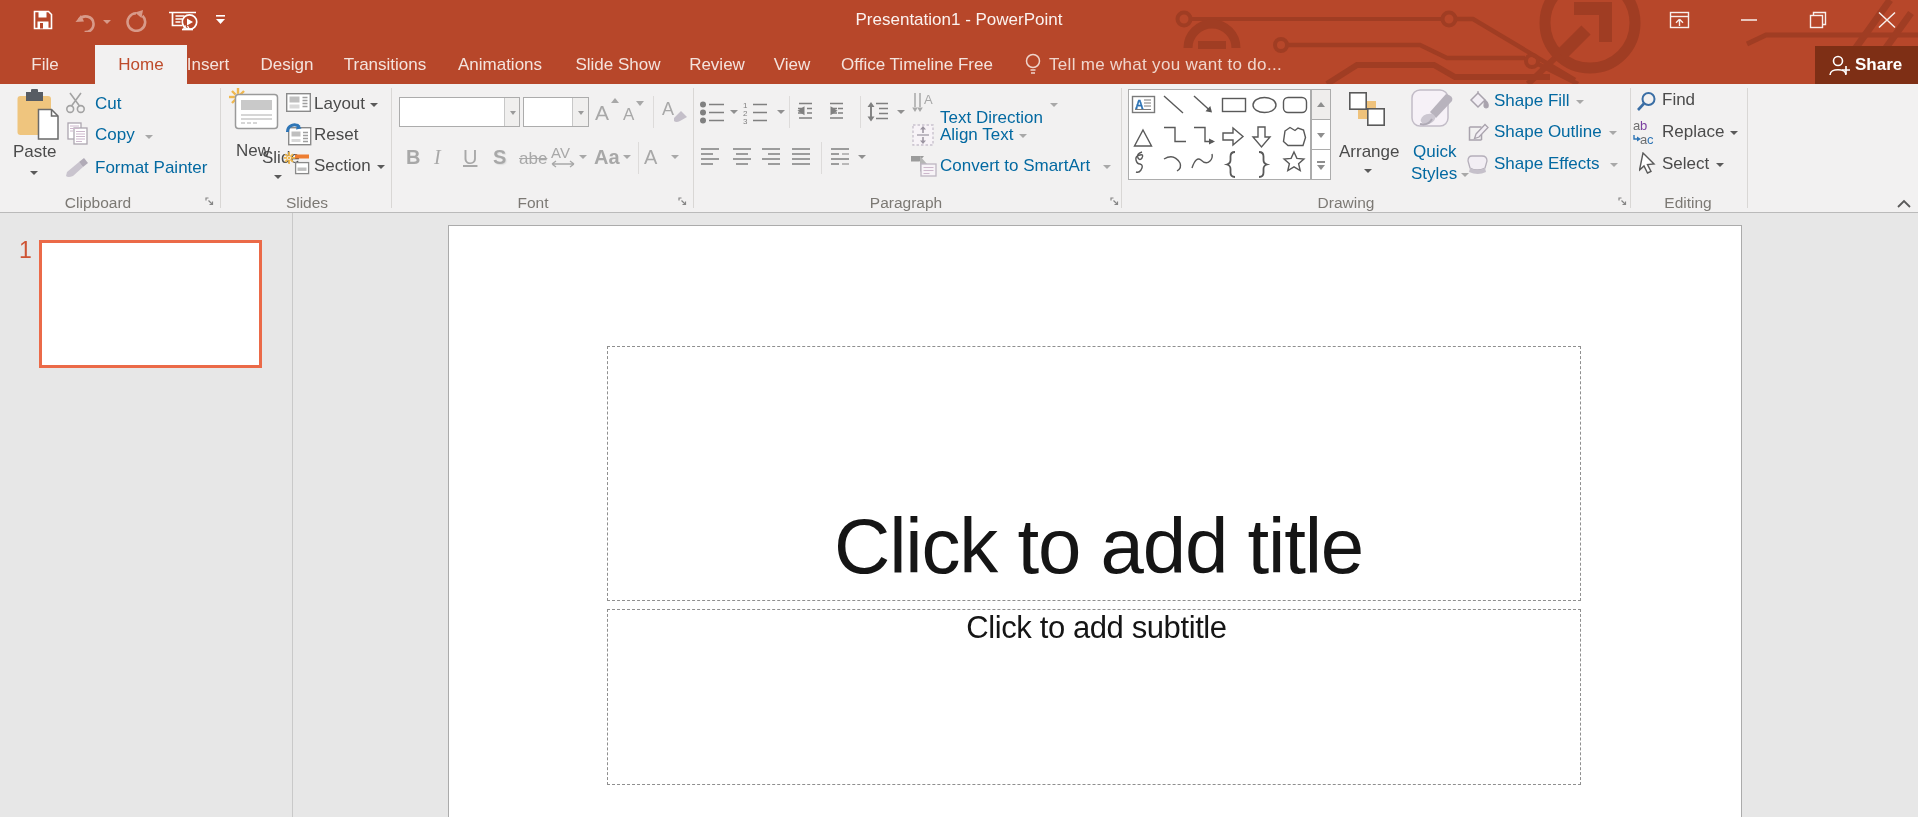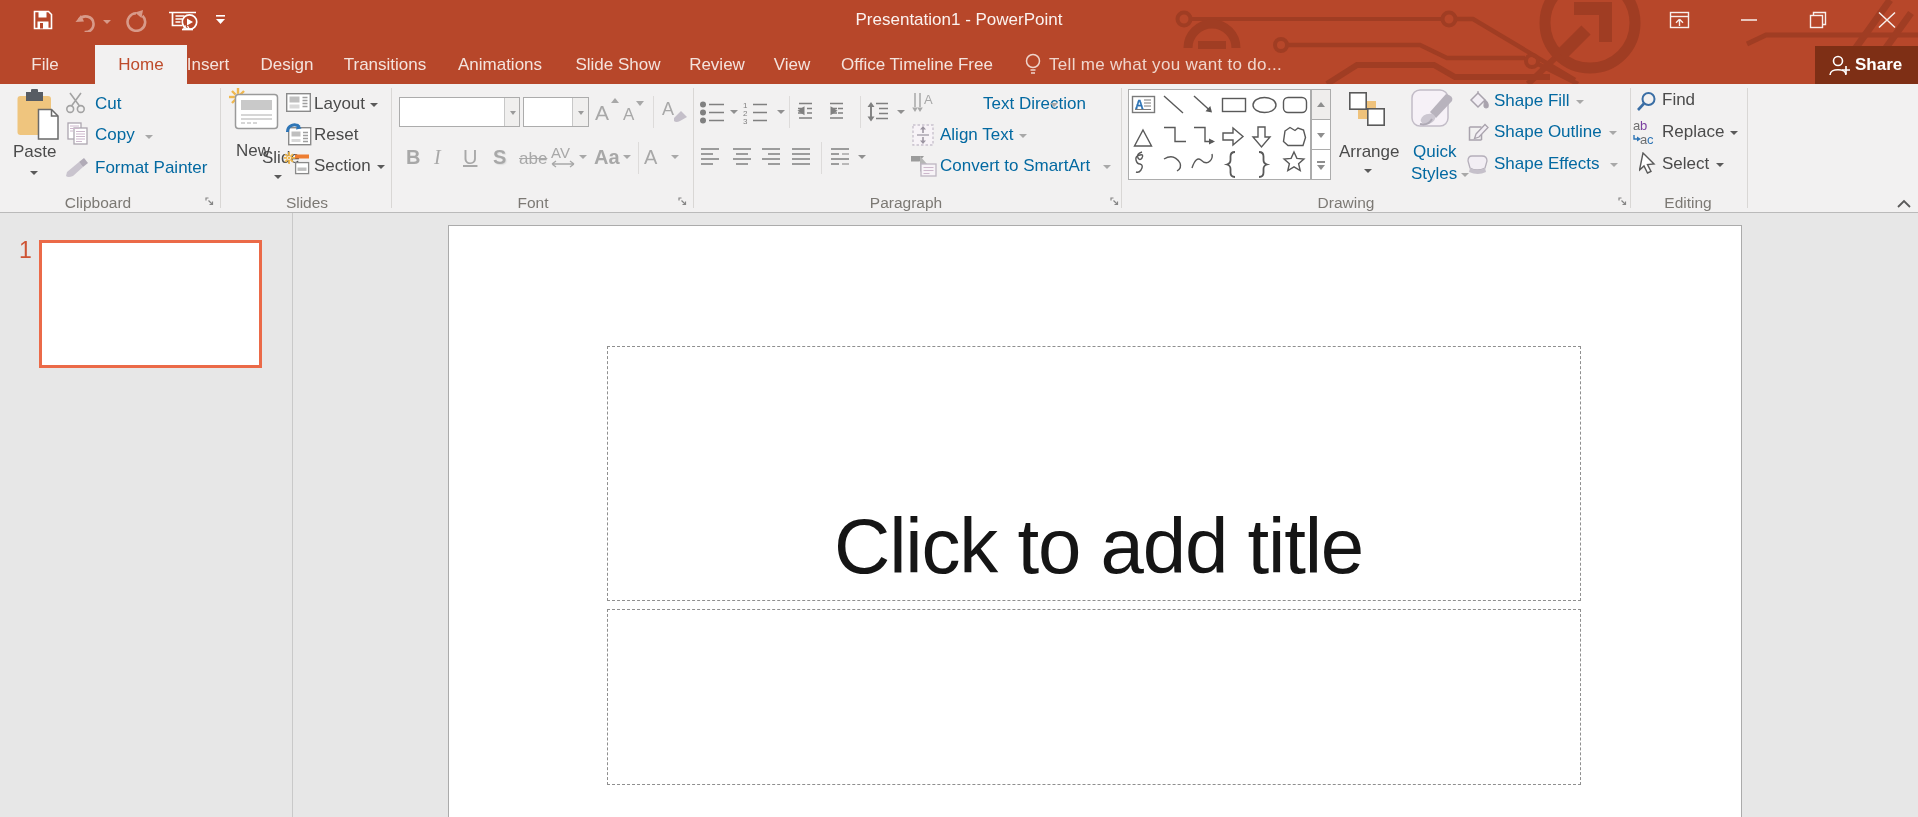--- a/index.html
+++ b/index.html
@@ -37,20 +37,21 @@
 <div id="app">
 
   <div class="abs" id="content"></div>
   <div class="abs" id="paneldiv"></div>
   <div class="abs" id="thumb"></div>
   <div class="abs" id="thumbnum">1</div>
   <div class="abs" id="slide"></div>
   <div class="abs" id="titleph"></div>
   <div class="abs" id="subtitleph"></div>
   <div class="abs" id="titletext">Click to add title</div>
+  <div class="abs" id="subtitletext">Click to add subtitle</div>
 
   <div class="abs" id="titlebar">
     <svg class="abs" style="left:1130px;top:0;" width="788" height="84" viewBox="0 0 788 84">
       <g stroke="#A03D23" fill="none">
         <circle cx="54" cy="19" r="6.5" stroke-width="4"></circle>
         <line x1="61" y1="19" x2="312" y2="19" stroke-width="4"></line>
         <circle cx="319" cy="19" r="6.5" stroke-width="4"></circle>
         <path d="M326 19 L343 19 L445 80" stroke-width="4.5"></path>
         <path d="M58 48 a 24 24 0 0 1 48 0" stroke-width="9"></path>
         <rect x="68" y="41" width="28" height="8" fill="#A03D23" stroke="none"></rect>
@@ -332,21 +333,21 @@
     </svg>
     <div class="abs" style="left:821px;top:58px;width:1px;height:32px;background:#DDDBDA;"></div>
     <div class="caret" style="left:858px;top:71px;border-top-color:#909090;"></div>
     <svg class="abs" style="left:912px;top:8px" width="24" height="22" viewBox="0 0 24 22">
       <g stroke="#A8A8A8" stroke-width="1.5" fill="none">
         <path d="M3 1 v14 M8 1 v14"></path>
       </g>
       <path d="M3 20 l-2.8 -4.5 h5.6 z M8 20 l-2.8 -4.5 h5.6 z" fill="#A8A8A8"></path>
       <text x="12" y="12" font-size="13" fill="#A8A8A8" font-family="Liberation Sans">A</text>
     </svg>
-    <div class="btxt" style="left:940px;top:11px;margin-left:43px;">Text Direction</div>
+    <div class="btxt" style="left:940px;top:25px;">Text Direction</div>
     <div class="caret" style="left:1050px;top:19px;"></div>
     <svg class="abs" style="left:912px;top:40px" width="24" height="24" viewBox="0 0 24 24">
       <rect x="1" y="1" width="20" height="20" fill="#F7F3F7" stroke="#C9C2CE" stroke-width="1.4" stroke-dasharray="2.5 2"></rect>
       <g stroke="#9A94A0" stroke-width="1.5" fill="none">
           <path d="M11 4 v5 M11 13 v5"></path>
         </g>
       <path d="M11 2 l-3 3.5 h6 z M11 20 l-3 -3.5 h6 z" fill="#9A94A0"></path>
       <path d="M5 11 h12" stroke="#9A94A0" stroke-width="1.2"></path>
     </svg>
     <div class="btxt" style="left:940px;top:42px;">Align Text</div>

